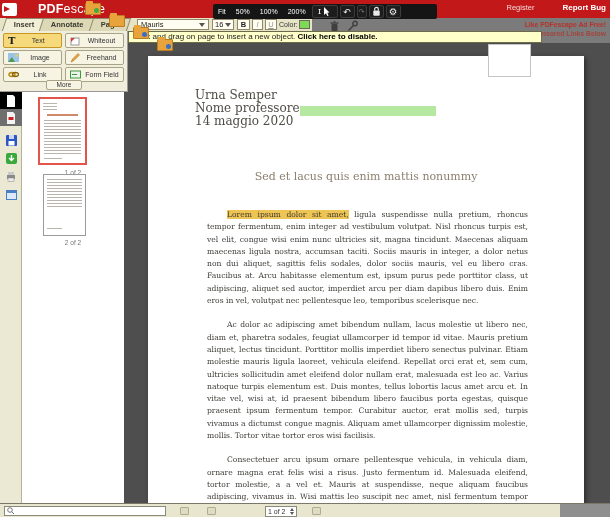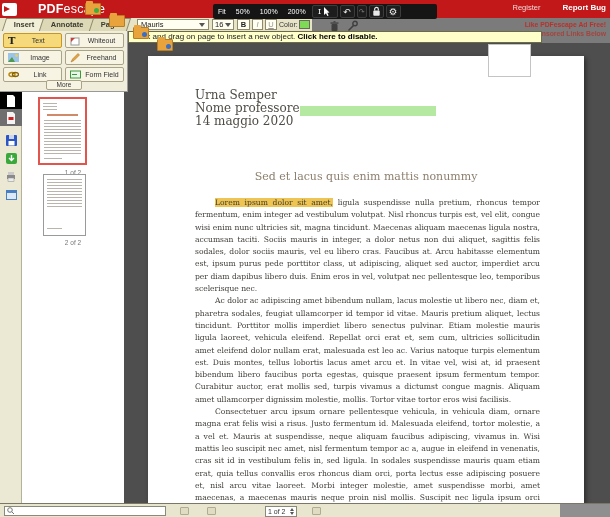--- a/index.html
+++ b/index.html
@@ -9,21 +9,21 @@
   #header{left:0;top:0;width:610px;height:18px;background:#c2181a;z-index:30}
   #logo{left:2px;top:1px;height:16px;display:flex;align-items:center;gap:21px}
   #logo-mark{width:15px;height:13px;background:#fff;border-radius:2px;position:relative}
   #logo-mark:before{content:"";position:absolute;left:2px;top:3px;border-top:3.5px solid transparent;border-bottom:3.5px solid transparent;border-left:6px solid #c2181a}
   #brand{color:#fff;font-size:12.5px;letter-spacing:.2px}
   #brand b{font-weight:bold}
   .folder{width:16px;height:12px;background:#e8a33d;border-radius:1px;position:relative;border:1px solid #b97c1e;cursor:pointer}
   .folder:before{content:"";position:absolute;top:-3px;left:0;width:7px;height:3px;background:#e8a33d;border-radius:1px 1px 0 0}
   .badge{position:absolute;right:1px;bottom:1px;width:5px;height:5px;border-radius:50%}
   .badge.green{background:#3fae3f}.badge.blue{background:#3a6fc4}
-  #reglinks{right:4px;top:3px;font-size:7.5px;color:#f3d9d9;display:flex;gap:22px;align-items:center}
+  #reglinks{right:4px;top:3px;font-size:7.5px;color:#f3d9d9;display:flex;gap:28px;align-items:center}
   #reglinks .bold{color:#fff;font-weight:bold;font-size:8px}
   
   #zoombar{left:213px;top:4px;width:224px;height:15px;background:#151515;border-radius:2px;display:flex;align-items:center;z-index:40}
   .zlabel{color:#fff;font-size:7px;padding:0 5px;line-height:15px;cursor:pointer}
   .zbox{height:13px;margin:0 1px;background:#1d1d1d;border:1px solid #3c3c3c;border-radius:2px;display:flex;align-items:center;justify-content:center;color:#eee;cursor:pointer}
   .zb-sel{width:26px;gap:2px}
   .ibeam{font-family:"DejaVu Serif",serif;font-size:8px;color:#fff;line-height:8px}
   .zb-undo{width:15px;font-size:9px}
   .zb-redo{width:10px;font-size:7px;color:#808080}
   .zb-lock{width:15px}
@@ -71,21 +71,21 @@
   .tlabel{position:absolute;width:100%;text-align:center;font-size:6.5px;color:#777}
   
   #canvas{left:124px;top:43px;width:486px;height:460px;background:#4e4e4e;z-index:1}
   #adbox{left:488px;top:44px;width:43px;height:33px;background:#fff;border:1px solid #c4c4c4;z-index:10}
   #page{left:148px;top:56px;width:436px;height:447px;background:#fff;box-shadow:2px 2px 5px rgba(0,0,0,.45);z-index:5;font-family:"DejaVu Serif",serif;cursor:crosshair}
   #authors{position:absolute;left:47px;top:33px;font-size:12px;line-height:13px;color:#4f4c45}
   #green-hl{position:absolute;left:152px;top:50px;width:136px;height:10px}
   #doc-title{position:absolute;left:40px;top:88px;width:356px;text-align:center;font-size:21px;line-height:24px}
   #doc-subtitle{position:absolute;left:40px;top:114px;width:356px;text-align:center;font-size:11px;color:#8c7f6e}
   #doc-body{position:absolute;left:47px;top:141px;width:345px;font-size:7.6px;line-height:12.3px;color:#3f3d38;text-align:justify}
-  #doc-body p{text-indent:20px;margin:0}
+  #doc-body p{text-indent:20px;margin:12px}
   
   #statusbar{left:0;top:503px;width:610px;height:14px;background:#e9e6d0;border-top:1px solid #7a7768;z-index:30}
   #searchbox{position:absolute;left:4px;top:2px;width:162px;height:10px;background:#fff;border:1px solid #8a8a7a;display:flex;align-items:center;padding:0 2px;gap:2px}
   #searchbox input{border:none;outline:none;width:146px;height:8px;font-size:7px;background:transparent}
   .sbtn{position:absolute;top:3px;width:9px;height:8px;background:#e0dcc4;border:1px solid #b0ac90;border-radius:1px;cursor:pointer}
   #page-spinner{position:absolute;left:265px;top:2px;width:32px;height:11px;background:#fff;border:1px solid #8a8a7a;font-size:7px;color:#333;display:flex;align-items:center;justify-content:space-between;padding:0 2px;cursor:pointer}
   .spin{display:flex;flex-direction:column;gap:1px}
   .tri-up{width:0;height:0;border-left:2.5px solid transparent;border-right:2.5px solid transparent;border-bottom:3px solid #555}
   .tri-dn{width:0;height:0;border-left:2.5px solid transparent;border-right:2.5px solid transparent;border-top:3px solid #555}
   #corner{position:absolute;left:560px;top:0;width:50px;height:14px;background:#8f8f8f}

